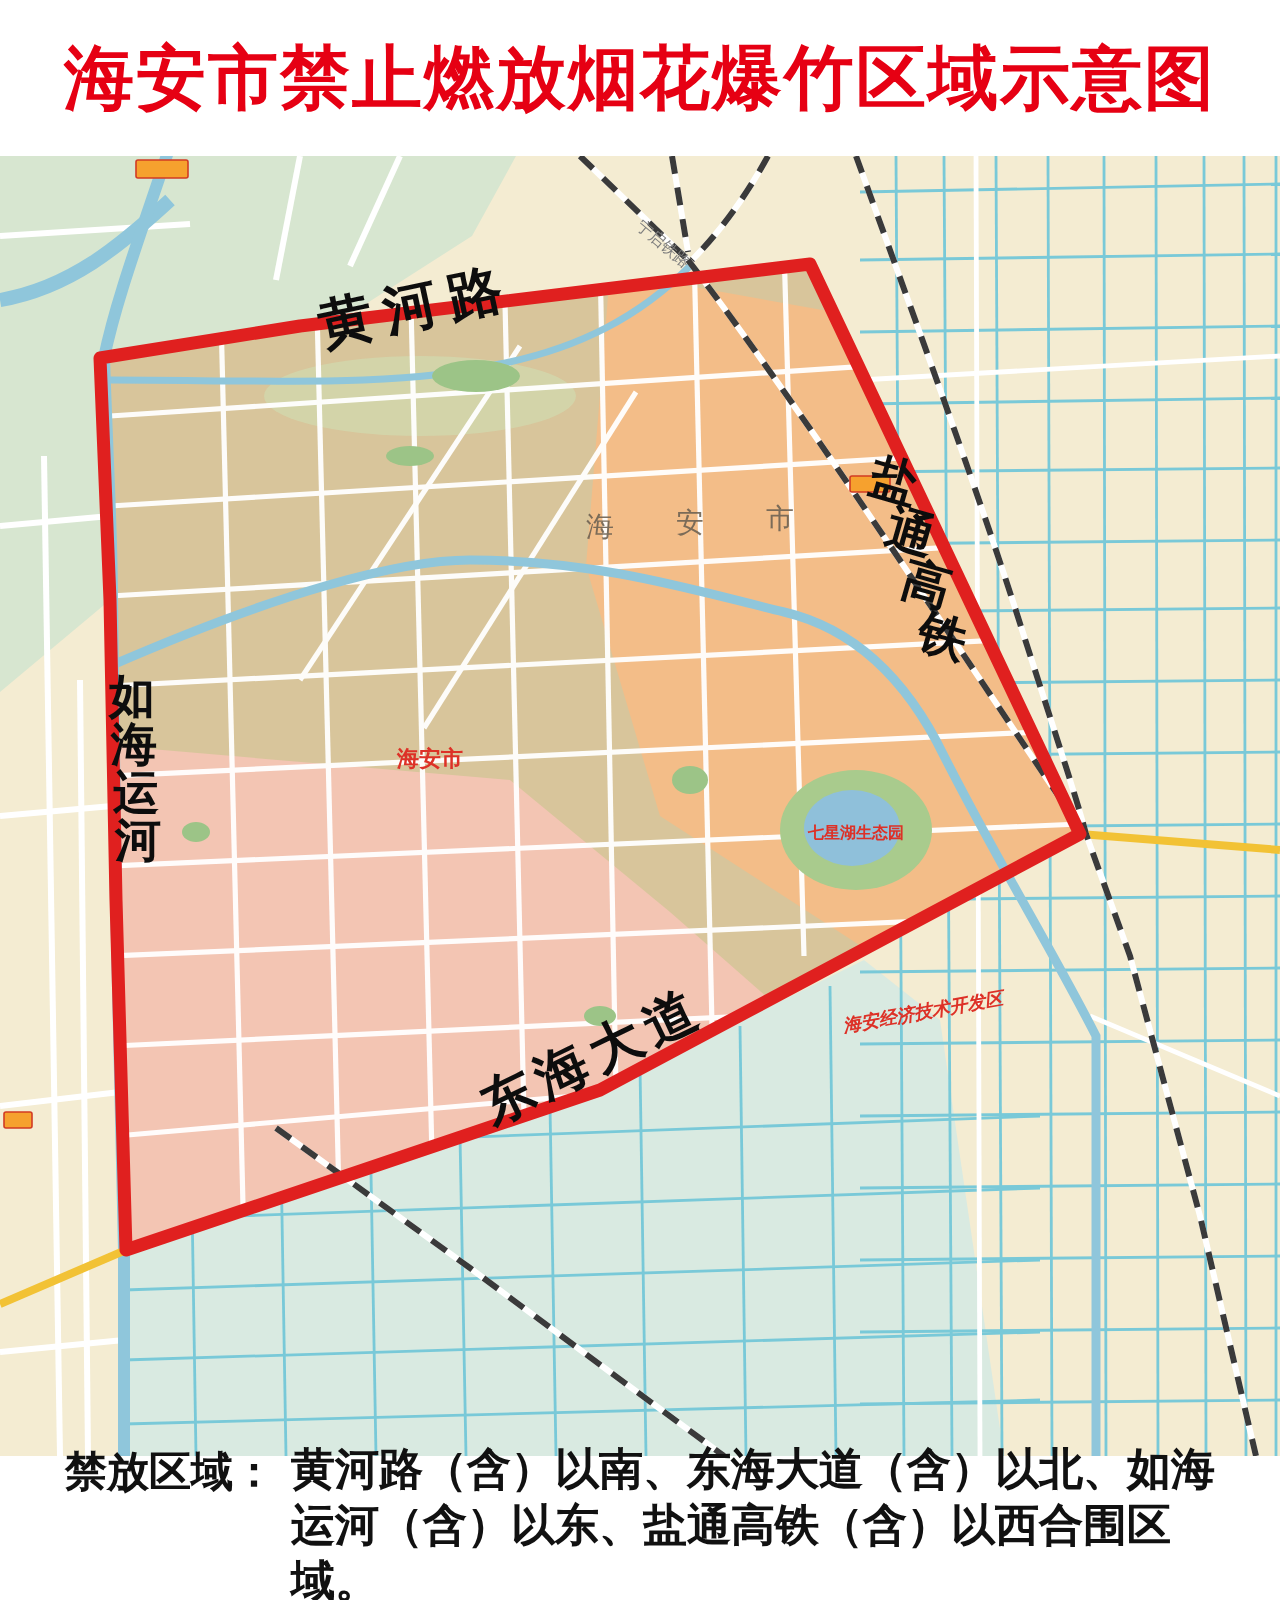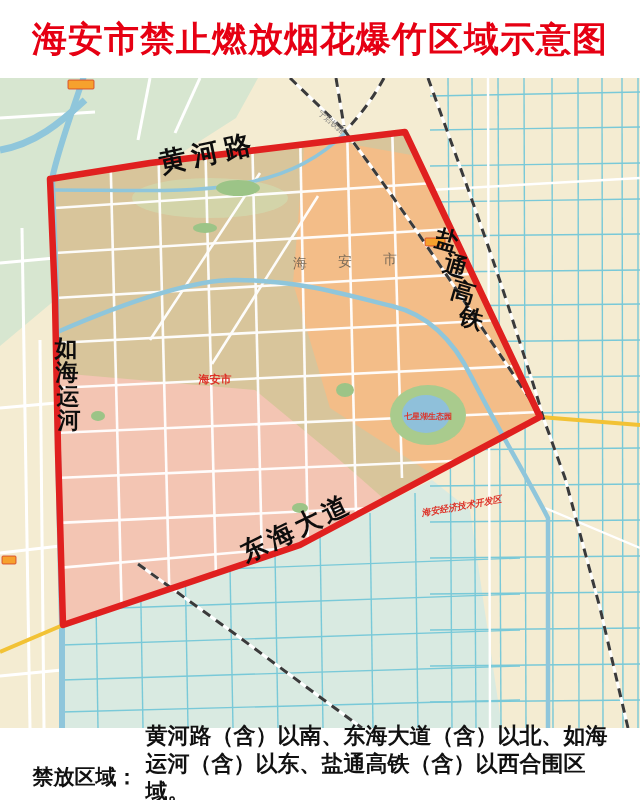--- a/index.html
+++ b/index.html
@@ -4,21 +4,21 @@
 <style>
   html,body{margin:0;padding:0;background:#ffffff;}
   body{width:640px;height:800px;overflow:hidden;font-family:"DejaVu Sans",sans-serif;position:relative;}
   .page{width:640px;height:800px;position:relative;background:#f9a8d4;}
   .title-bar{position:absolute;top:0;left:0;width:640px;height:78px;display:flex;align-items:center;justify-content:center;background:#ffffff;}
   .title-bar h1{margin:0;font-size:35px;font-weight:900;color:#e60013;letter-spacing:1px;white-space:nowrap;}
   .map-wrap{position:absolute;top:78px;left:0;width:640px;height:650px;overflow:hidden;background:#f4ecd2;}
   svg{display:block;}
   .note{position:absolute;top:728px;left:0;width:640px;height:72px;background:#ffffff;display:flex;align-items:center;justify-content:center;}
   .note-inner{display:flex;align-items:flex-start;max-width:620px;}
-  .note-label{font-size:21px;font-weight:bold;color:#111;white-space:nowrap;margin-right:8px;line-height:28px;margin-top:41px;}
+  .note-label{font-size:21px;font-weight:bold;color:#111;white-space:nowrap;margin-right:8px;line-height:28px;}
   .note-text{font-size:22px;font-weight:bold;color:#111;width:462px;line-height:28px;text-align:left;}
   text{font-family:"DejaVu Sans",sans-serif;}
   .road-label{font-weight:bold;fill:#0d0d0d;}
   .red-label{fill:#dd3127;font-weight:bold;}
 </style>
 </head>
 <body>
 
 <div class="page">
 

